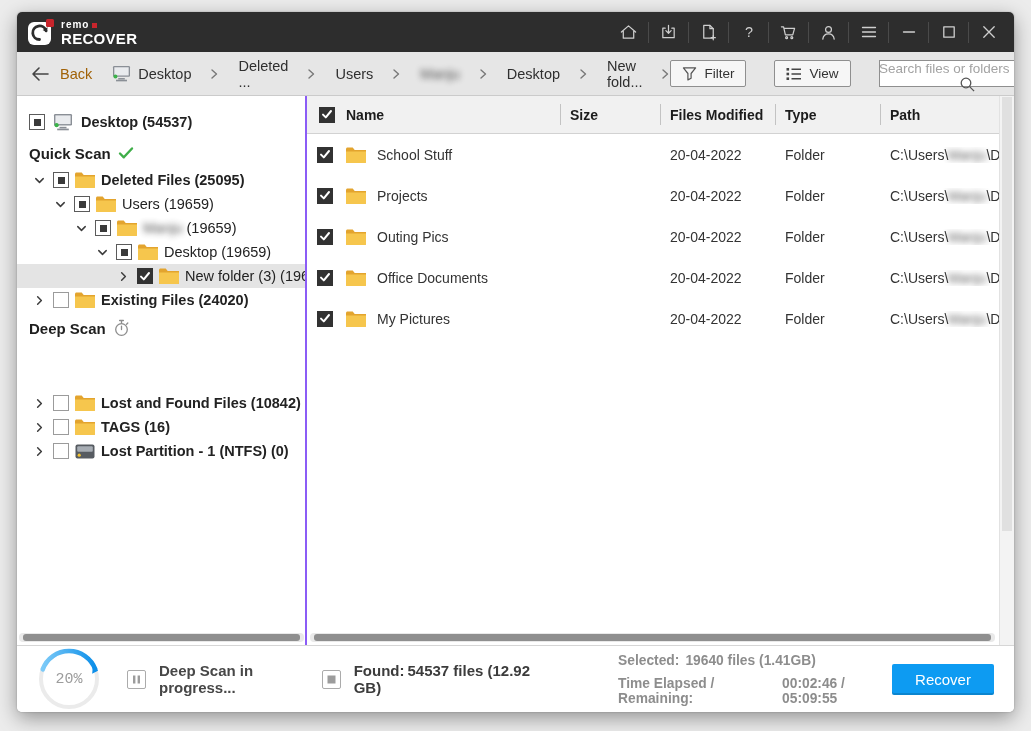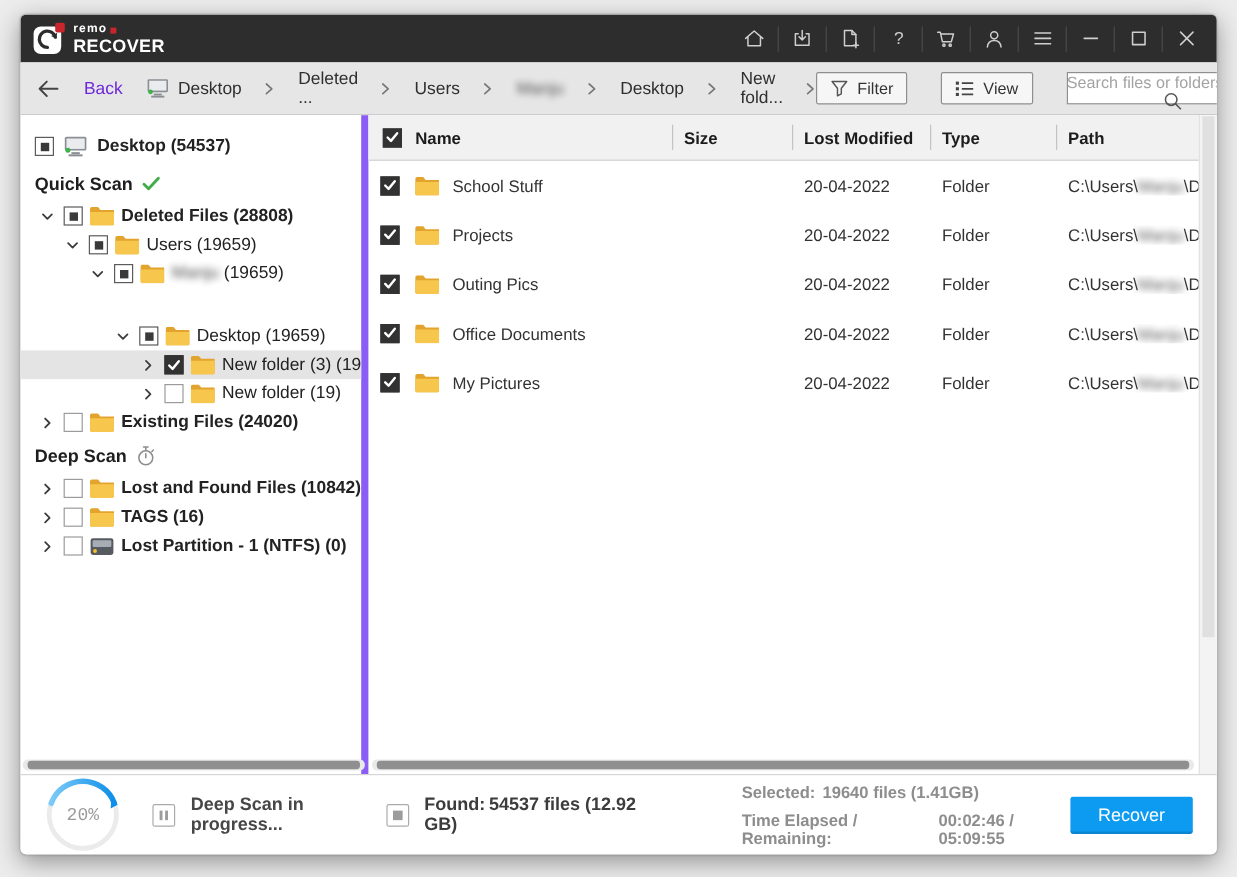--- a/index.html
+++ b/index.html
@@ -17,37 +17,37 @@
   .red-sq { width:5px; height:5px; background:#c8252c; display:inline-block; }
   .brand-line2 { color:#fff; font-size:15px; font-weight:700; letter-spacing:.3px; margin-top:1px; }
   .tb-right { margin-left:auto; display:flex; align-items:center; height:100%; padding-right:6px; }
   .tb-btn { width:39px; height:24px; display:flex; align-items:center; justify-content:center; color:#cfcfcf; cursor:pointer; }
   .tb-btn svg { display:block; }
   .tb-sep { width:1px; height:21px; background:#4a4a4a; }
 
   
   .toolbar { height:44px; background:#e6e6e6; border-bottom:1px solid #cbcbcb; display:flex; align-items:center;
              padding:0 12px 0 14px; flex:0 0 auto; }
-  .back { display:flex; align-items:center; gap:21px; font-size:14.5px; color:#6d28d9; cursor:pointer; }
+  .back { display:flex; align-items:center; gap:11px; font-size:14.5px; color:#a16207; cursor:pointer; }
   .tbar-divider { width:1px; height:25px; background:#b7b7b7; margin:0 10px; }
   .crumbs { display:flex; align-items:center; gap:19px; font-size:14.5px; color:#2f2f2f; }
   .crumb { display:flex; align-items:center; gap:7px; cursor:pointer; }
   .crumb-sep { display:flex; align-items:center; color:#707070; }
   .toolbar-right { margin-left:auto; display:flex; align-items:center; gap:28px; }
   .tool-btn { height:27px; border:1px solid #8f8f8f; background:#f6f6f6; border-radius:2px; display:flex;
               align-items:center; gap:7px; padding:0 11px; font-size:13.5px; color:#333; cursor:pointer; }
   .search { height:27px; width:178px; border:1px solid #8f8f8f; background:#fff; display:flex; align-items:center;flex-direction:column; }
   .search input { border:0; outline:0; flex:1; min-width:0; padding:0 8px; font-size:13.5px; color:#333;
                   font-family:"Liberation Sans", sans-serif; background:transparent; }
   .search input::placeholder { color:#a3a3a3; }
   .search-icn { width:26px; display:flex; justify-content:center; color:#555; flex:0 0 auto; }
 
   
   .main { flex:1; display:flex; position:relative; min-height:0; background:#fff; }
-  .tree-panel { width:290px; flex:0 0 auto; border-right:6px solid #8b5cf6; padding:12px 0 0 12px;
+  .tree-panel { width:290px; flex:0 0 auto; border-right:2px solid #8b5cf6; padding:12px 0 0 12px;
                 font-size:14.5px; color:#222; overflow:hidden; }
   .tree-row { display:flex; align-items:center; height:24px; gap:6px; position:relative; cursor:pointer; white-space:nowrap; }
   .tree-row.root { height:28px; font-weight:700; gap:8px; margin-bottom:2px; }
   .tree-row.bold { font-weight:700; }
   .tree-row.selected::before { content:''; position:absolute; left:-12px; top:0; bottom:0; width:293px; background:#e4e4e4; z-index:0; }
   .tree-row > * { position:relative; z-index:1; }
   .tree-section { display:flex; align-items:center; gap:7px; height:30px; font-weight:700; font-size:15px; color:#1e1e1e; margin-top:1px; }
   .tree-chv { width:16px; display:flex; justify-content:center; color:#3c3c3c; flex:0 0 auto; }
   .tree-lab { white-space:nowrap; }
   .icn { display:flex; align-items:center; flex:0 0 auto; }
@@ -352,21 +352,21 @@
               <path d="M3 5l4 4 4-4"></path>
             </svg>
           </div>
           <span class="cb cb-indeterminate"></span>
           <span class="icn">
             <svg width="20" height="16" viewBox="0 0 20 16">
               <path d="M0 2.2C0 1.3.7.6 1.5.6h5.2l2 2.4H20v11.4c0 .9-.7 1.6-1.5 1.6h-17C.7 16 0 15.3 0 14.4z" fill="#e3a42e"></path>
               <path d="M0 4.6h20v9.8c0 .9-.7 1.6-1.5 1.6h-17C.7 16 0 15.3 0 14.4z" fill="#f6c64d"></path>
             </svg>
           </span>
-          <span class="tree-lab">Deleted Files (28808)</span>
+          <span class="tree-lab">Deleted Files (25095)</span>
         </div>
         <div class="tree-row" style="padding-left: 23px;">
           <div class="tree-chv">
             <svg width="13" height="13" viewBox="0 0 14 14" fill="none" stroke="#3c3c3c" stroke-width="1.6" stroke-linecap="round" stroke-linejoin="round">
               <path d="M3 5l4 4 4-4"></path>
             </svg>
           </div>
           <span class="cb cb-indeterminate"></span>
           <span class="icn">
             <svg width="20" height="16" viewBox="0 0 20 16">
@@ -384,21 +384,21 @@
           </div>
           <span class="cb cb-indeterminate"></span>
           <span class="icn">
             <svg width="20" height="16" viewBox="0 0 20 16">
               <path d="M0 2.2C0 1.3.7.6 1.5.6h5.2l2 2.4H20v11.4c0 .9-.7 1.6-1.5 1.6h-17C.7 16 0 15.3 0 14.4z" fill="#e3a42e"></path>
               <path d="M0 4.6h20v9.8c0 .9-.7 1.6-1.5 1.6h-17C.7 16 0 15.3 0 14.4z" fill="#f6c64d"></path>
             </svg>
           </span>
           <span class="tree-lab"><span class="blurred">Manju</span> (19659)</span>
         </div>
-        <div class="tree-row" style="padding-left: 65px; margin-top: 28px;">
+        <div class="tree-row" style="padding-left: 65px;">
           <div class="tree-chv">
             <svg width="13" height="13" viewBox="0 0 14 14" fill="none" stroke="#3c3c3c" stroke-width="1.6" stroke-linecap="round" stroke-linejoin="round">
               <path d="M3 5l4 4 4-4"></path>
             </svg>
           </div>
           <span class="cb cb-indeterminate"></span>
           <span class="icn">
             <svg width="20" height="16" viewBox="0 0 20 16">
               <path d="M0 2.2C0 1.3.7.6 1.5.6h5.2l2 2.4H20v11.4c0 .9-.7 1.6-1.5 1.6h-17C.7 16 0 15.3 0 14.4z" fill="#e3a42e"></path>
               <path d="M0 4.6h20v9.8c0 .9-.7 1.6-1.5 1.6h-17C.7 16 0 15.3 0 14.4z" fill="#f6c64d"></path>
@@ -418,60 +418,45 @@
             </svg>
           </span>
           <span class="icn">
             <svg width="20" height="16" viewBox="0 0 20 16">
               <path d="M0 2.2C0 1.3.7.6 1.5.6h5.2l2 2.4H20v11.4c0 .9-.7 1.6-1.5 1.6h-17C.7 16 0 15.3 0 14.4z" fill="#e3a42e"></path>
               <path d="M0 4.6h20v9.8c0 .9-.7 1.6-1.5 1.6h-17C.7 16 0 15.3 0 14.4z" fill="#f6c64d"></path>
             </svg>
           </span>
           <span class="tree-lab">New folder (3) (19640)</span>
         </div>
-        <div class="tree-row" style="padding-left: 86px;">
+        <div class="tree-row bold" style="padding-left: 2px;">
           <div class="tree-chv">
             <svg width="13" height="13" viewBox="0 0 14 14" fill="none" stroke="#3c3c3c" stroke-width="1.6" stroke-linecap="round" stroke-linejoin="round">
               <path d="M5 3l4 4-4 4"></path>
             </svg>
           </div>
           <span class="cb cb-unchecked"></span>
           <span class="icn">
             <svg width="20" height="16" viewBox="0 0 20 16">
               <path d="M0 2.2C0 1.3.7.6 1.5.6h5.2l2 2.4H20v11.4c0 .9-.7 1.6-1.5 1.6h-17C.7 16 0 15.3 0 14.4z" fill="#e3a42e"></path>
               <path d="M0 4.6h20v9.8c0 .9-.7 1.6-1.5 1.6h-17C.7 16 0 15.3 0 14.4z" fill="#f6c64d"></path>
             </svg>
           </span>
-          <span class="tree-lab">New folder (19)</span>
-        </div>
-        <div class="tree-row bold" style="padding-left: 2px;">
-          <div class="tree-chv">
-            <svg width="13" height="13" viewBox="0 0 14 14" fill="none" stroke="#3c3c3c" stroke-width="1.6" stroke-linecap="round" stroke-linejoin="round">
-              <path d="M5 3l4 4-4 4"></path>
-            </svg>
-          </div>
-          <span class="cb cb-unchecked"></span>
-          <span class="icn">
-            <svg width="20" height="16" viewBox="0 0 20 16">
-              <path d="M0 2.2C0 1.3.7.6 1.5.6h5.2l2 2.4H20v11.4c0 .9-.7 1.6-1.5 1.6h-17C.7 16 0 15.3 0 14.4z" fill="#e3a42e"></path>
-              <path d="M0 4.6h20v9.8c0 .9-.7 1.6-1.5 1.6h-17C.7 16 0 15.3 0 14.4z" fill="#f6c64d"></path>
-            </svg>
-          </span>
           <span class="tree-lab">Existing Files (24020)</span>
         </div>
         <div class="tree-section">
           <span>Deep Scan</span>
           <span class="icn">
             <svg width="17" height="18" viewBox="0 0 17 18" fill="none" stroke="#8d8d8d" stroke-width="1.3" stroke-linecap="round">
               <circle cx="8.5" cy="10.5" r="5.8"></circle>
               <path d="M8.5 10.5V7.2M6.6 1.5h3.8M8.5 1.5v2.8M13.6 5.2l1.2-1.2"></path>
             </svg>
           </span>
         </div>
-        <div class="tree-row bold" style="padding-left: 2px;">
+        <div class="tree-row bold" style="padding-left: 2px; margin-top: 48px;">
           <div class="tree-chv">
             <svg width="13" height="13" viewBox="0 0 14 14" fill="none" stroke="#3c3c3c" stroke-width="1.6" stroke-linecap="round" stroke-linejoin="round">
               <path d="M5 3l4 4-4 4"></path>
             </svg>
           </div>
           <span class="cb cb-unchecked"></span>
           <span class="icn">
             <svg width="20" height="16" viewBox="0 0 20 16">
               <path d="M0 2.2C0 1.3.7.6 1.5.6h5.2l2 2.4H20v11.4c0 .9-.7 1.6-1.5 1.6h-17C.7 16 0 15.3 0 14.4z" fill="#e3a42e"></path>
               <path d="M0 4.6h20v9.8c0 .9-.7 1.6-1.5 1.6h-17C.7 16 0 15.3 0 14.4z" fill="#f6c64d"></path>
@@ -521,21 +506,21 @@
                   <path d="M2 5.6l2.8 2.8L10 2"></path>
                 </svg>
               </span>
             </span>
           <span>Name</span>
         </div>
         <div class="hcell col-size">
             <span>Size</span>
           </div>
         <div class="hcell col-date">
-            <span>Lost Modified</span>
+            <span>Files Modified</span>
           </div>
         <div class="hcell col-type">
             <span>Type</span>
           </div>
         <div class="hcell col-path">
             <span>Path</span>
           </div>
       </div>
       <div class="file-rows" id="file-rows">
           <div class="file-row">

